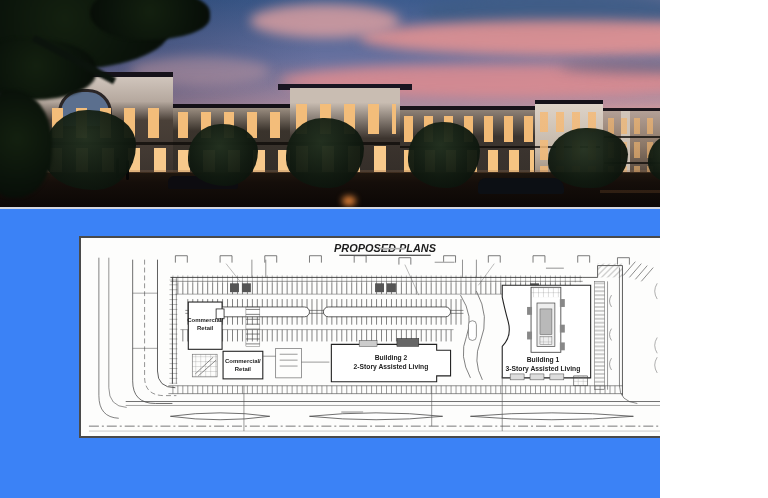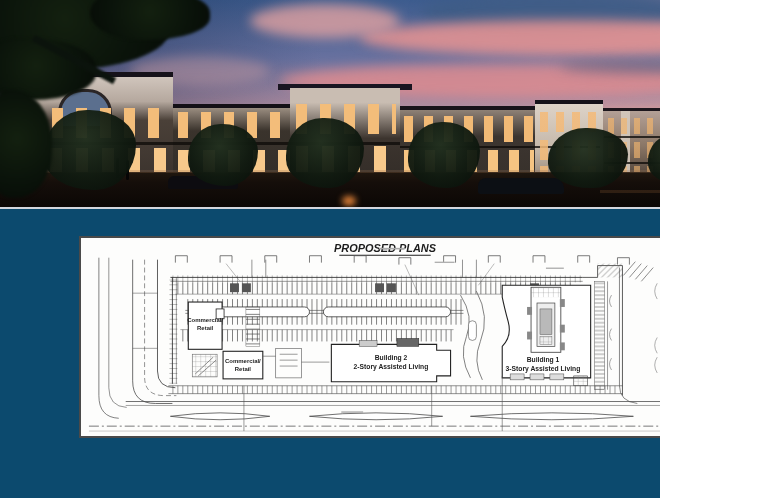--- a/index.html
+++ b/index.html
@@ -1,16 +1,16 @@
 <!DOCTYPE html>
 <html><head>
 <meta charset="utf-8">
 <style>
   html,body{margin:0;padding:0;background:#fff;}
-  .page{position:relative;width:660px;height:498px;background:#0c4a6e;overflow:hidden;
+  .page{position:relative;width:660px;height:498px;background:#3b82f6;overflow:hidden;
         font-family:"Liberation Sans",sans-serif;}
 
   
   .render{position:absolute;left:0;top:6;width:768px;height:207px;overflow:hidden;
           background:linear-gradient(180deg,#3d5c8e 0%,#68719f 28%,#a488a0 48%,#cf9fa3 64%,#e2afa8 82%,#e9bcae 100%);
           border-bottom:2px solid #d3d6de;}
   .render .shadeL{position:absolute;inset:0;background:linear-gradient(90deg,rgba(18,34,66,.55) 0%,rgba(18,34,66,0) 42%);}
   .render .shadeR{position:absolute;inset:0;background:linear-gradient(270deg,rgba(240,170,160,.30) 0%,rgba(240,170,160,0) 40%);}
   .cloud{position:absolute;border-radius:50%;filter:blur(6px);}
   .blk{position:absolute;}

